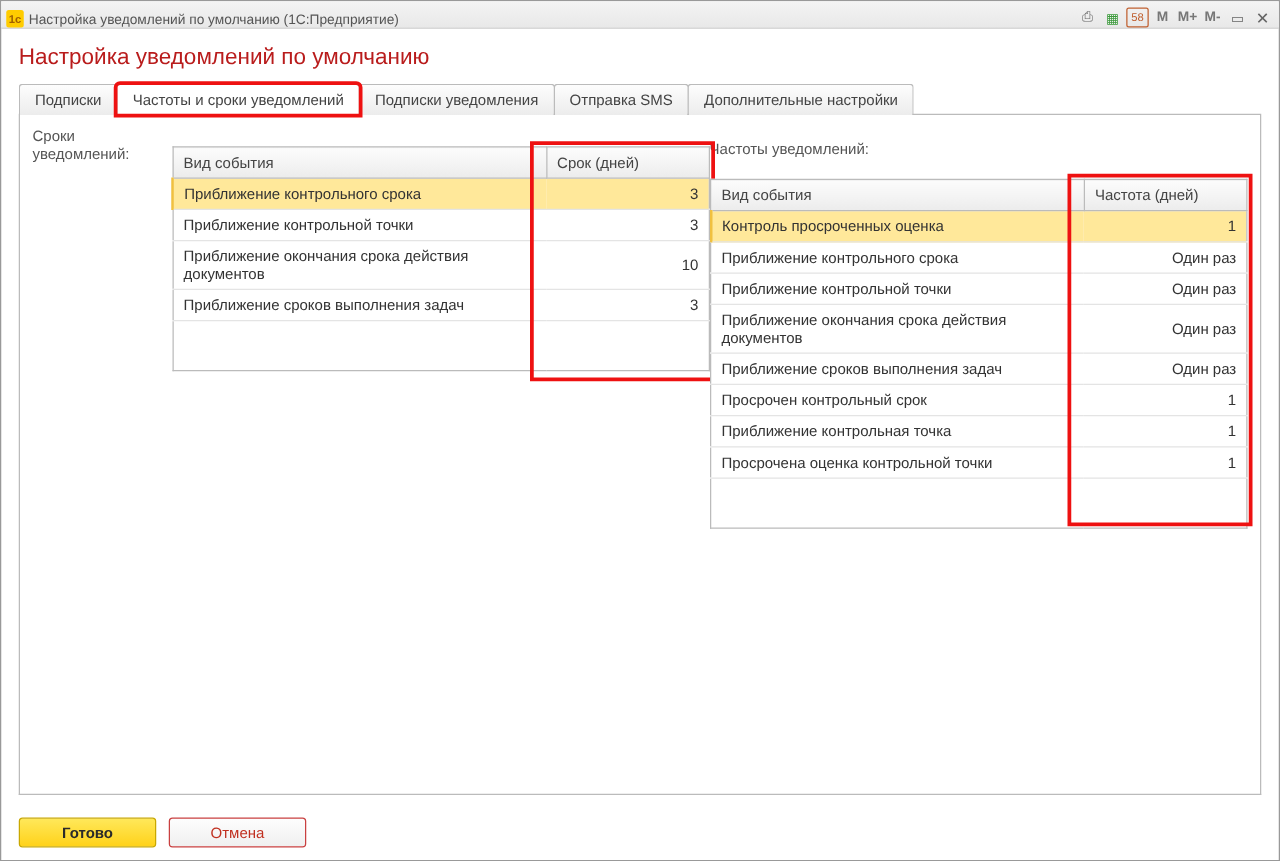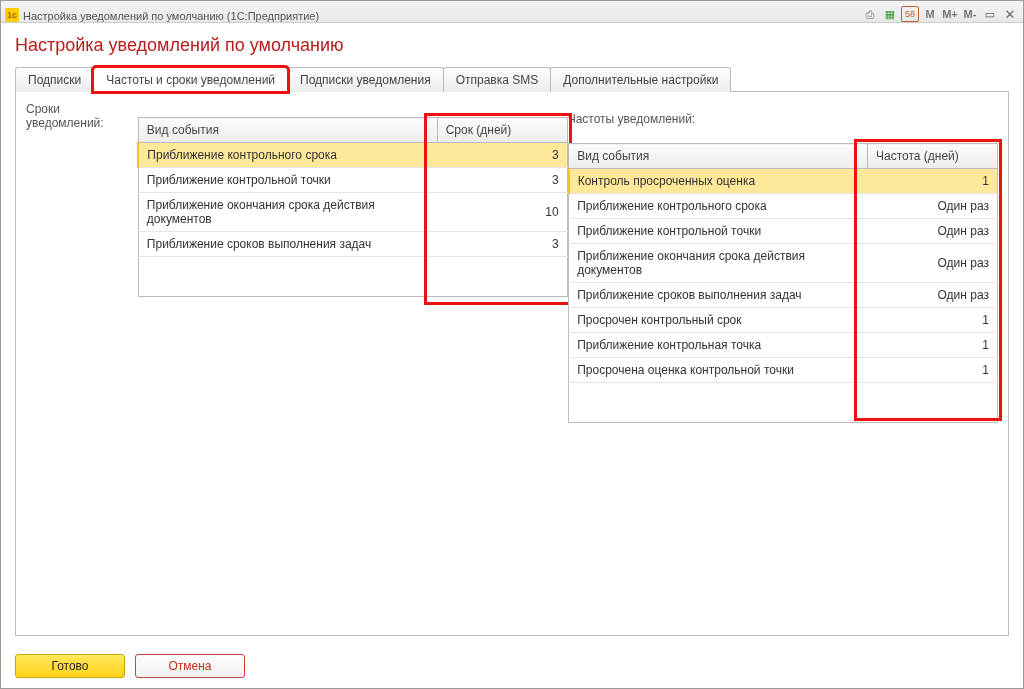--- a/index.html
+++ b/index.html
@@ -146,21 +146,21 @@
   font-size: 12px;
   border-radius: 3px;
   cursor: pointer;
   text-align: center;
   border: 1px solid;
 }
 .btn-primary {
   background: linear-gradient(to bottom, #ffe85a, #ffd21a);
   border-color: #c9a800;
   color: #2a2a2a;
-  font-weight: normal;
+  font-weight: bold;
 }
 .btn-secondary {
   background: linear-gradient(to bottom, #fdfdfd, #f0f0f0);
   border-color: #c94040;
   color: #c03020;
 }
 </style>
 </head>
 <body>
 

